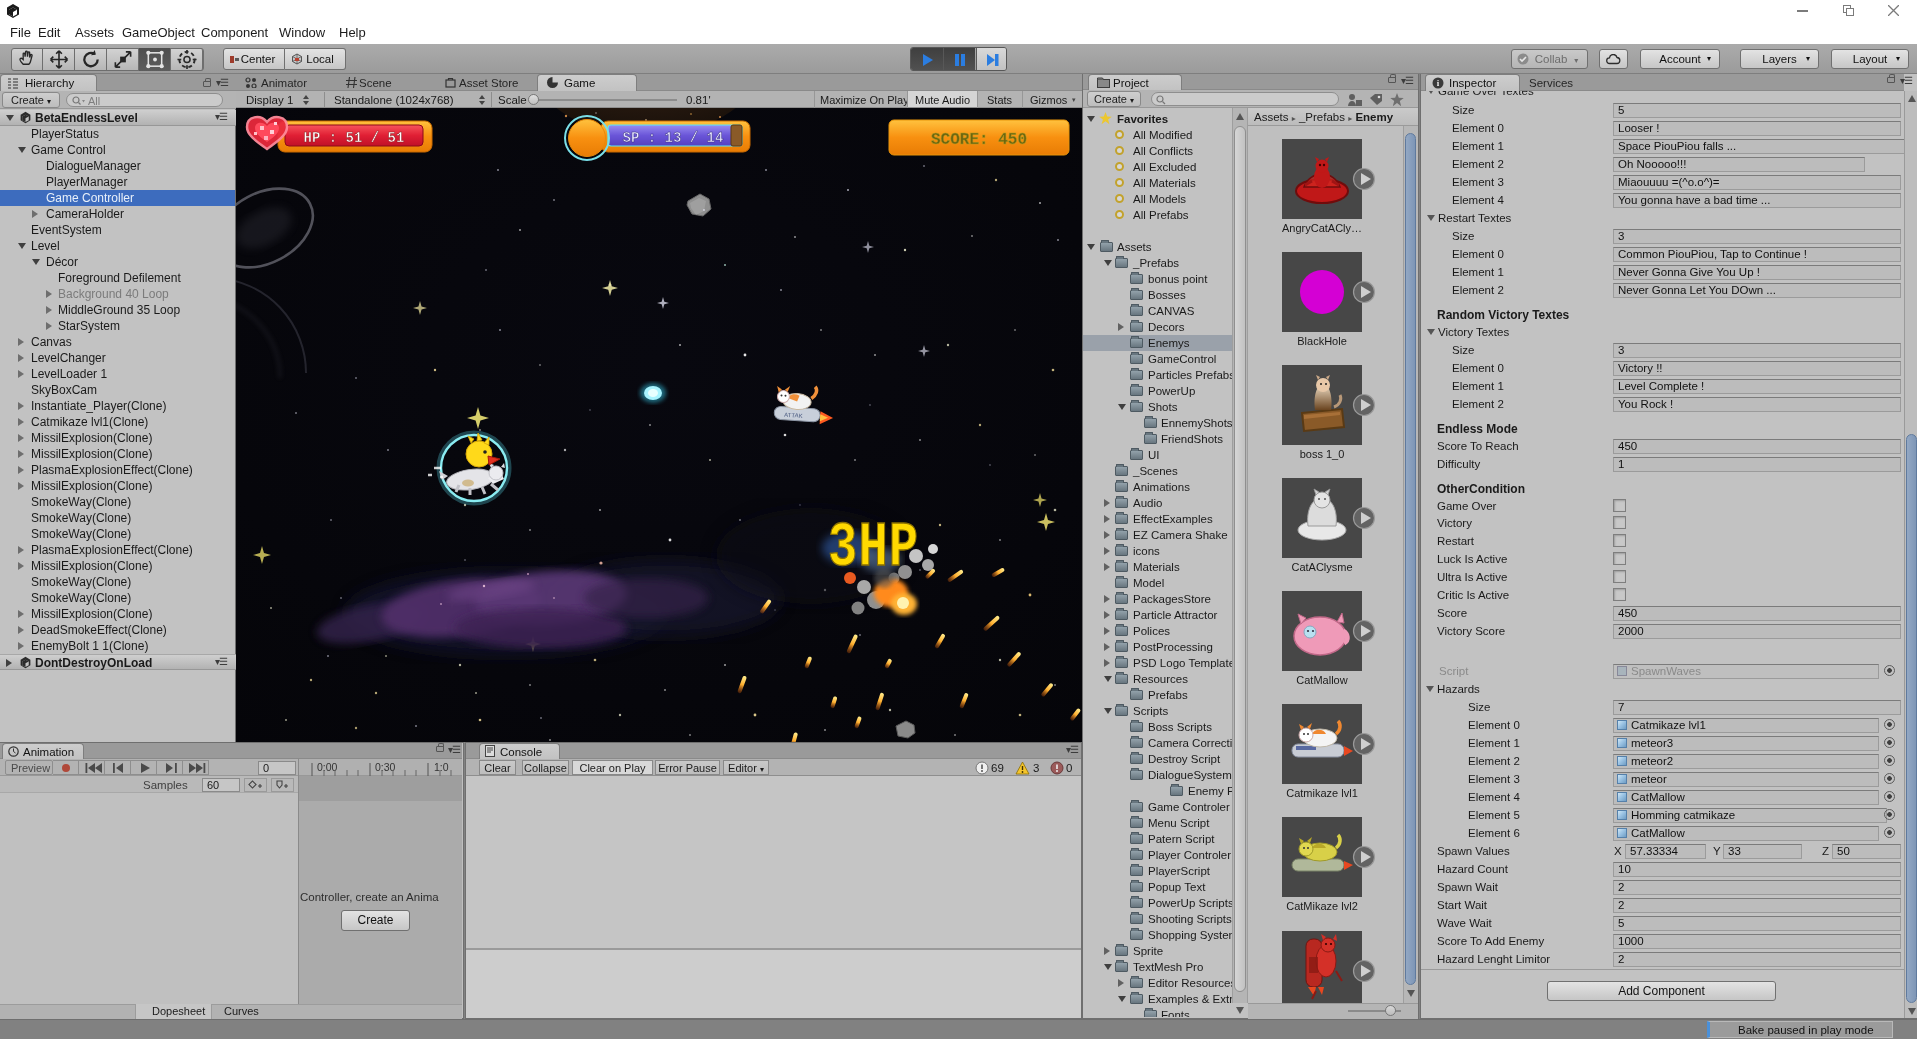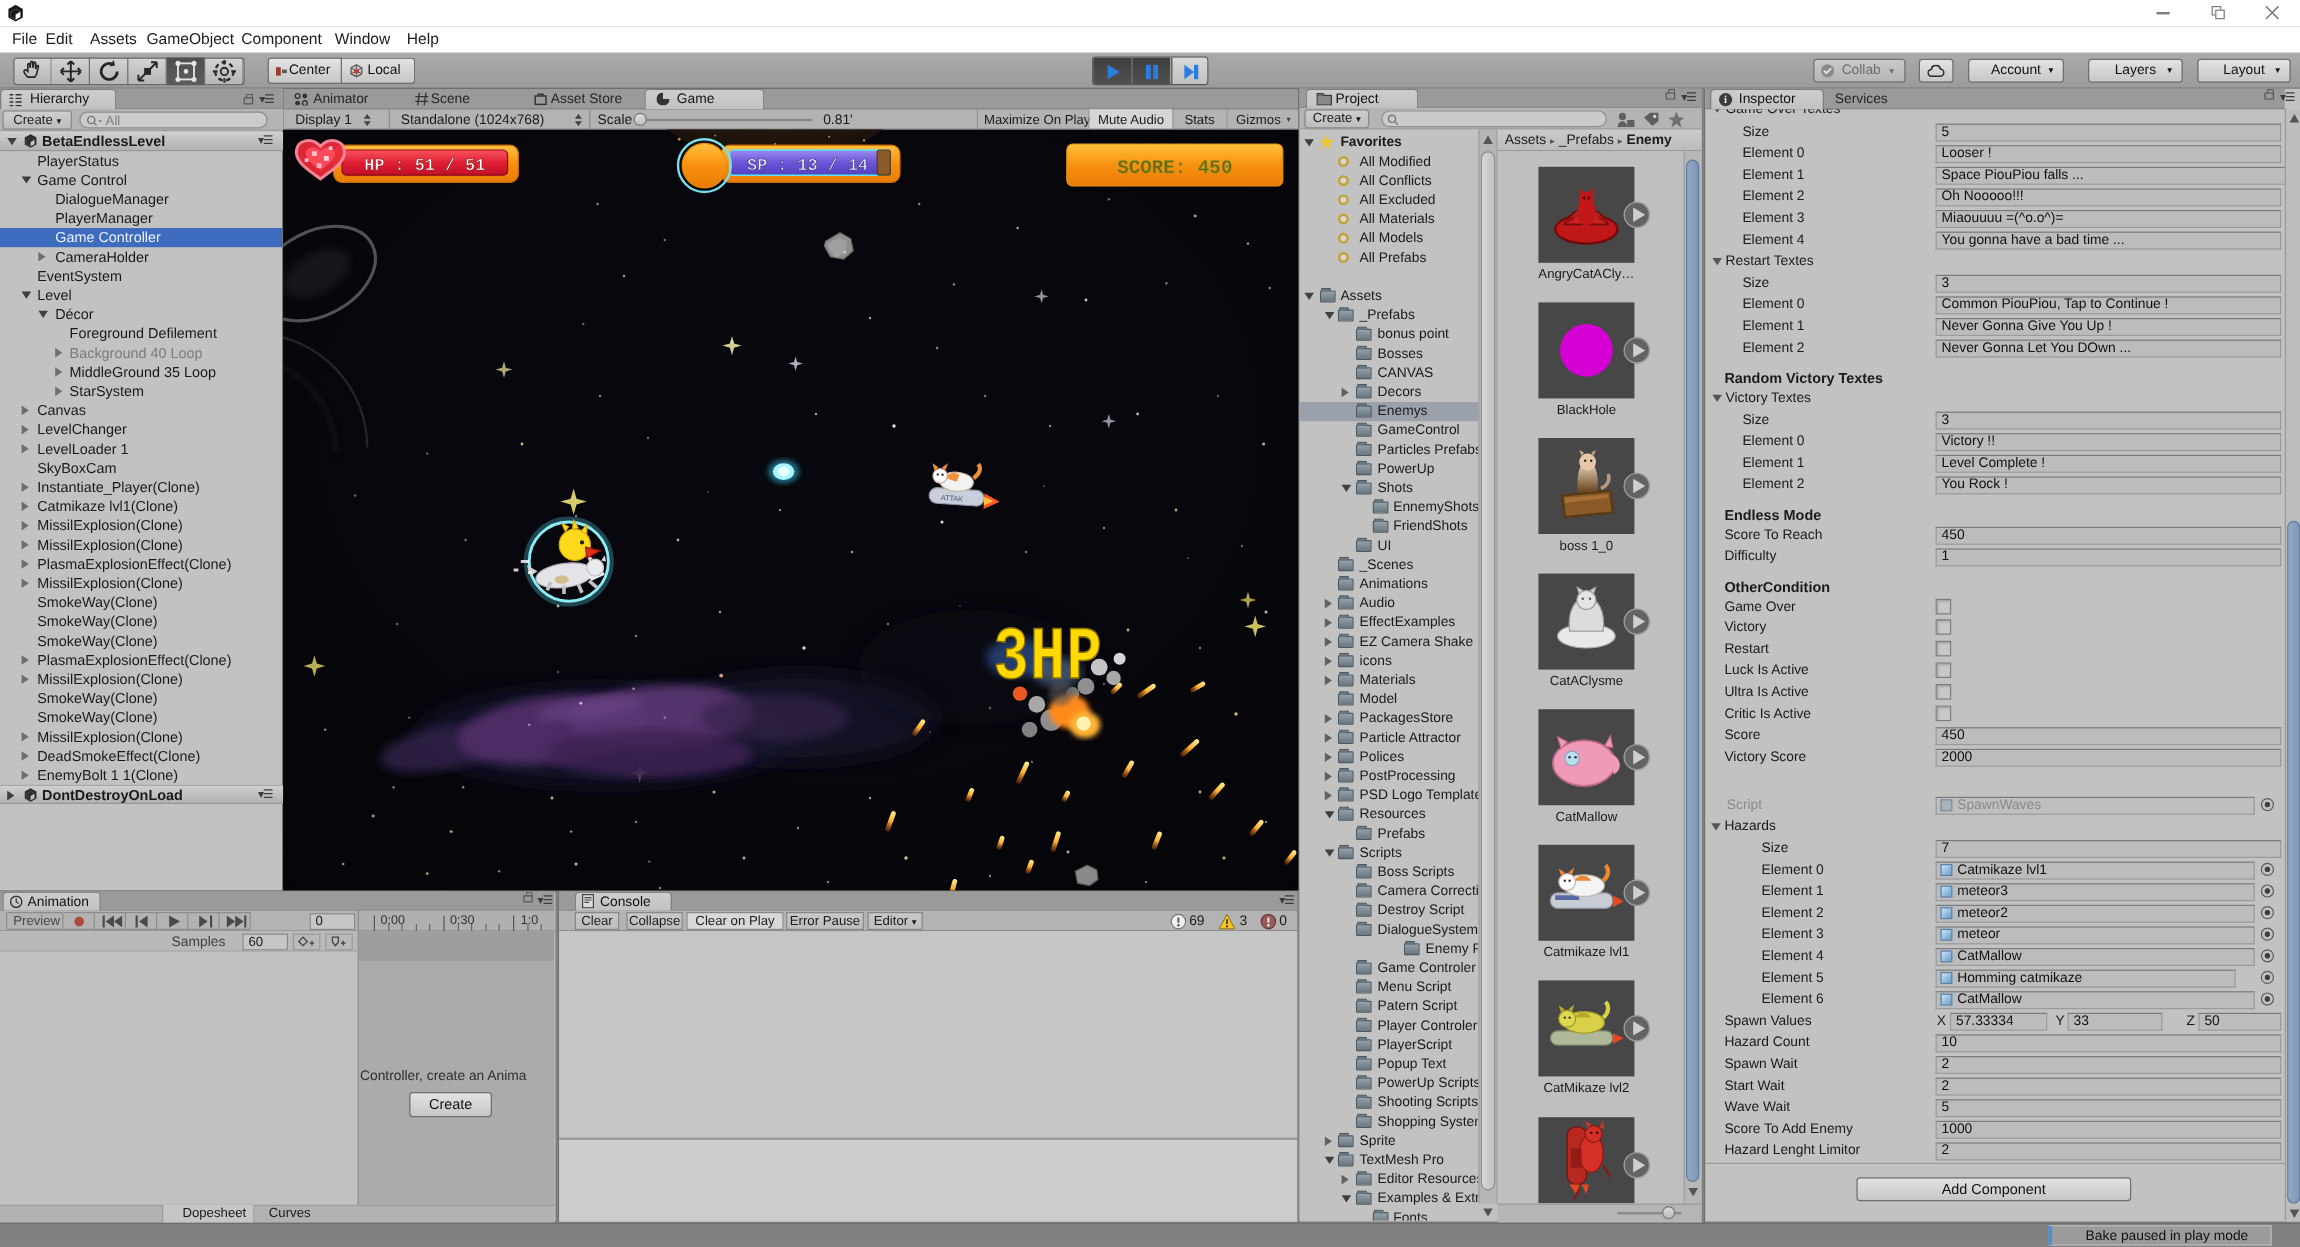--- a/index.html
+++ b/index.html
@@ -862,21 +862,21 @@
 <div class="row" style="top:46px">
       <span class="tx" style="left:31px">Element 0</span>
       <div class="f" style="left:192px;top:1px;width:288px">Looser !</div>
     </div>
 <div class="row" style="top:64px">
       <span class="tx" style="left:31px">Element 1</span>
       <div class="f" style="left:192px;top:1px;width:340px">Space PiouPiou falls ...</div>
     </div>
 <div class="row" style="top:82px">
       <span class="tx" style="left:31px">Element 2</span>
-      <div class="f" style="left:192px;top:1px;width:288px">Oh Nooooo!!!</div>
+      <div class="f" style="left:192px;top:1px;width:252px">Oh Nooooo!!!</div>
     </div>
 <div class="row" style="top:100px">
       <span class="tx" style="left:31px">Element 3</span>
       <div class="f" style="left:192px;top:1px;width:288px">Miaouuuu =(^o.o^)=</div>
     </div>
 <div class="row" style="top:118px">
       <span class="tx" style="left:31px">Element 4</span>
       <div class="f" style="left:192px;top:1px;width:288px">You gonna have a bad time ...</div>
     </div>
 <div class="row" style="top:136px">
@@ -1007,21 +1007,21 @@
       <span class="od" style="left:463px;top:2px"></span>
     </div>
 <div class="row" style="top:715px">
       <span class="tx" style="left:47px">Element 4</span>
       <div class="f" style="left:192px;top:1px;width:266px;padding-left:17px">CatMallow</div>
       <span class="cu" style="left:196px;top:3px"></span>
       <span class="od" style="left:463px;top:2px"></span>
     </div>
 <div class="row" style="top:733px">
       <span class="tx" style="left:47px">Element 5</span>
-      <div class="f" style="left:192px;top:1px;width:250px;padding-left:17px">Homming catmikaze</div>
+      <div class="f" style="left:192px;top:1px;width:274px;padding-left:17px">Homming catmikaze</div>
       <span class="cu" style="left:196px;top:3px"></span>
       <span class="od" style="left:463px;top:2px"></span>
     </div>
 <div class="row" style="top:751px">
       <span class="tx" style="left:47px">Element 6</span>
       <div class="f" style="left:192px;top:1px;width:266px;padding-left:17px">CatMallow</div>
       <span class="cu" style="left:196px;top:3px"></span>
       <span class="od" style="left:463px;top:2px"></span>
     </div>
 <div class="row" style="top:769px">

